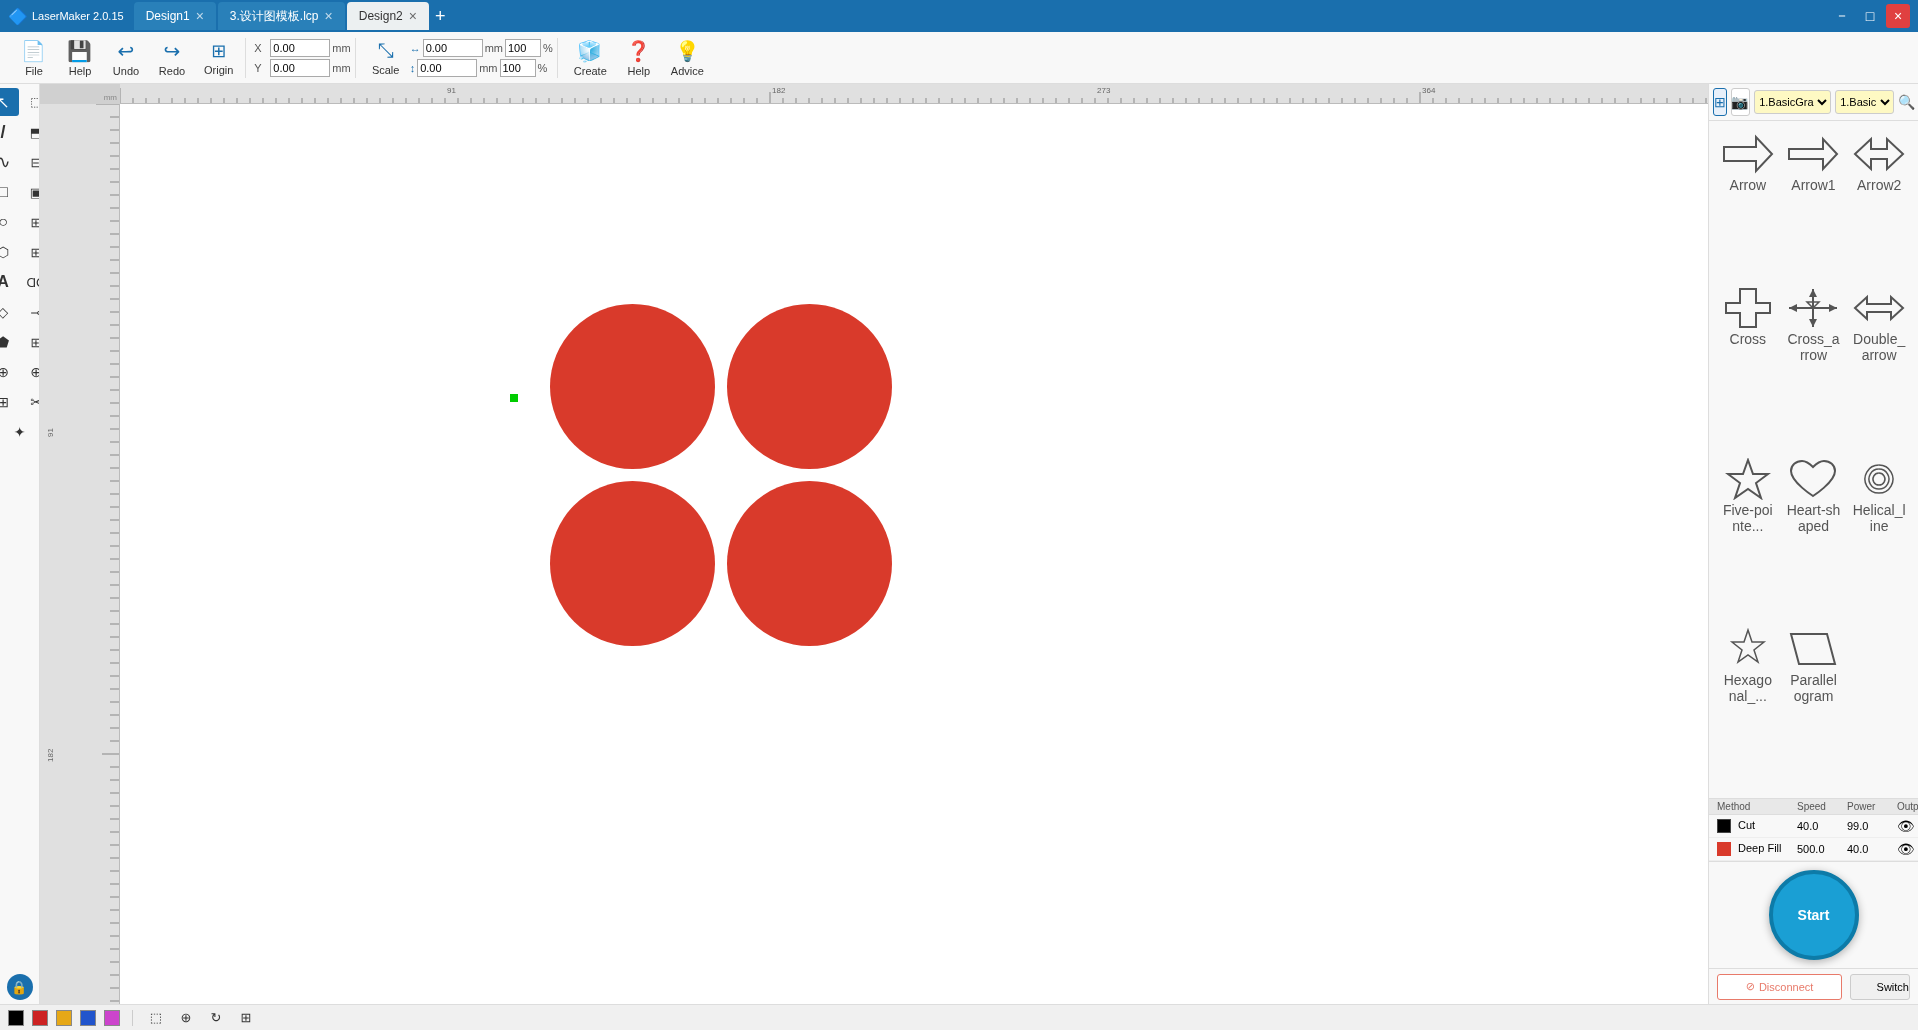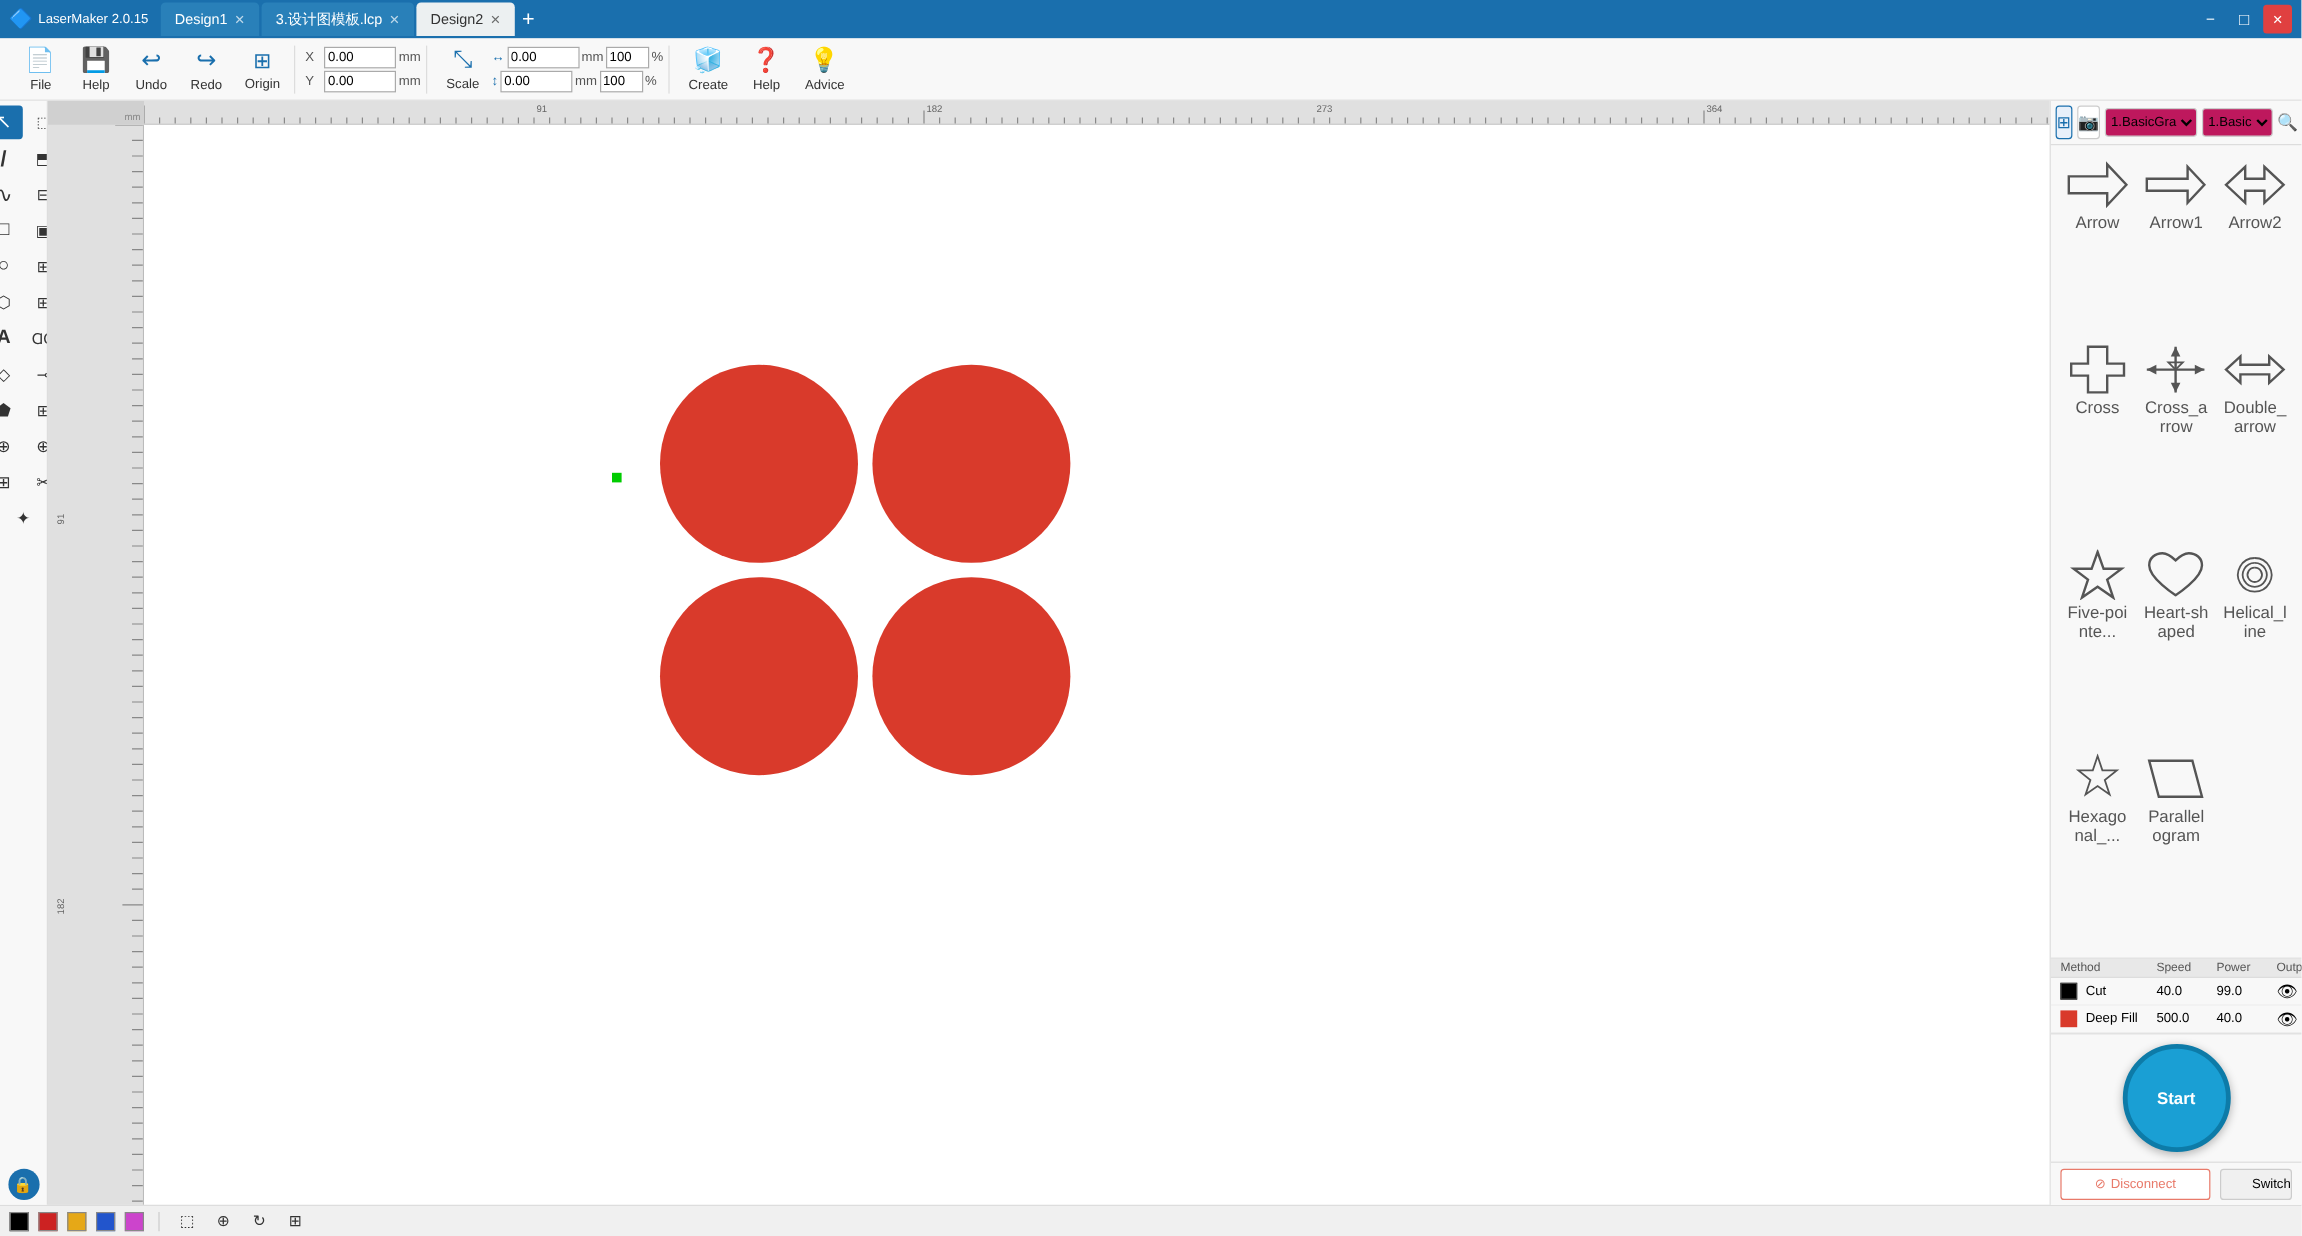--- a/index.html
+++ b/index.html
@@ -63,21 +63,21 @@
     #ruler-v { position: absolute; top: 20px; left: 0; width: 80px; bottom: 0; background: #e0e0e0; border-right: 1px solid #bbb; overflow: hidden; }
     #canvas-content { position: absolute; top: 20px; left: 80px; right: 0; bottom: 0; background: white; overflow: hidden; }
 
     
     #rightpanel {
       width: 210px; background: #f8f8f8; border-left: 1px solid #ddd; display: flex; flex-direction: column;
     }
     #rightpanel-header { display: flex; align-items: center; padding: 4px; gap: 4px; border-bottom: 1px solid #ddd; }
     .rp-icon-btn { width: 28px; height: 28px; display: flex; align-items: center; justify-content: center; cursor: pointer; border: 1px solid #ccc; border-radius: 3px; background: white; font-size: 14px; }
     .rp-icon-btn.active { border-color: #1a6fad; background: #e8f0fa; color: #1a6fad; }
-    .rp-dropdown { flex: 1; height: 24px; font-size: 11px; border: 1px solid #ccc; border-radius: 3px; background: #be185d; }
+    .rp-dropdown { flex: 1; height: 24px; font-size: 11px; border: 1px solid #ccc; border-radius: 3px; background: #fef9c3; }
     .rp-search { width: 20px; height: 24px; display: flex; align-items: center; justify-content: center; cursor: pointer; font-size: 14px; color: #555; }
 
     
     #shape-grid {
       display: grid; grid-template-columns: repeat(3, 1fr); gap: 4px; padding: 8px; overflow-y: auto;
       flex: 1;
     }
     .shape-item {
       display: flex; flex-direction: column; align-items: center; gap: 2px; cursor: pointer;
       padding: 4px; border-radius: 3px;

